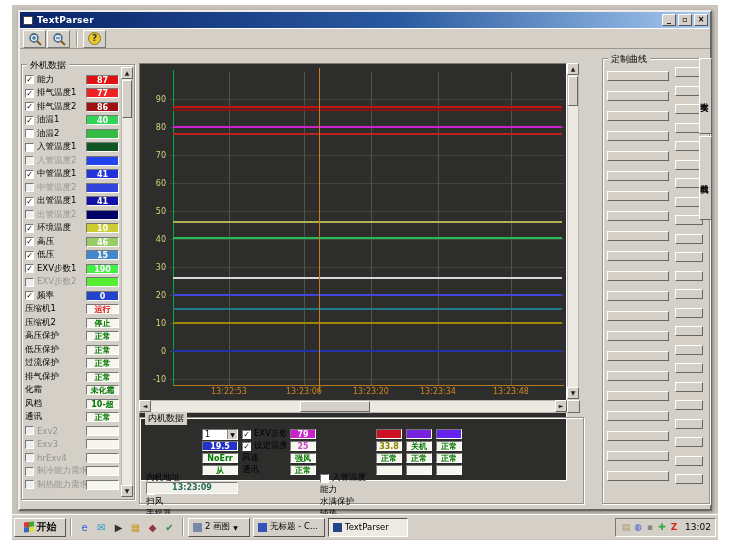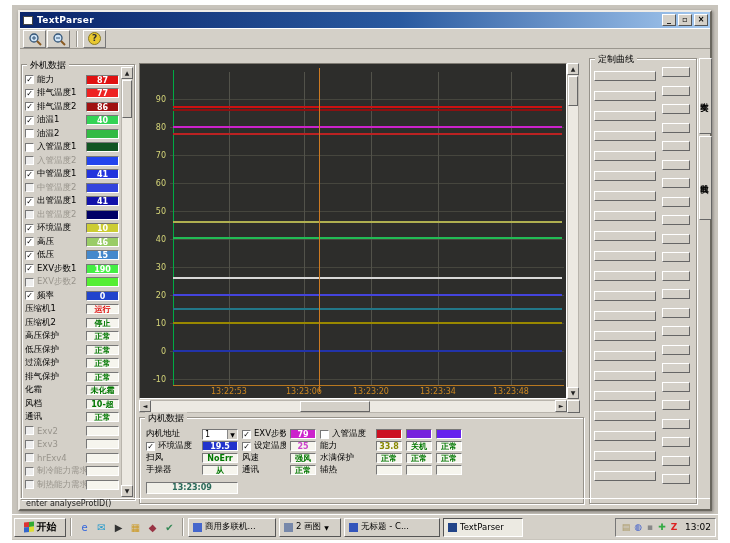--- a/index.html
+++ b/index.html
@@ -257,21 +257,21 @@
             <span class="vbox"></span>
           </div>
         </div>
       <div class="vscroll" style="left:99px;top:2px;bottom:2px">
         <span class="sarrow" style="left:-1px;top:-1px">▲</span>
         <span class="sthumb" style="left:0;top:12px;width:10px;height:38px"></span>
         <span class="sarrow" style="left:-1px;bottom:-1px">▼</span>
       </div>
     </div>
 
-    <div class="chart" id="chart" style="left:119px;top:51px;width:428px;height:336px">
+    <div class="chart" id="chart" style="left:119px;top:51px;width:428px;height:418px">
         <div class="hgrid" style="top: 35px;"></div>
         <div class="ylab" style="top: 31px;">90</div>
         <div class="hgrid" style="top: 63px;"></div>
         <div class="ylab" style="top: 59px;">80</div>
         <div class="hgrid" style="top: 91px;"></div>
         <div class="ylab" style="top: 87px;">70</div>
         <div class="hgrid" style="top: 119px;"></div>
         <div class="ylab" style="top: 115px;">60</div>
         <div class="hgrid" style="top: 147px;"></div>
         <div class="ylab" style="top: 143px;">50</div>
@@ -320,21 +320,21 @@
     <div class="hscroll" style="left:119px;top:388px;width:428px">
       <span class="sarrow" style="left:-1px;top:-1px">◄</span>
       <span class="sthumb" style="left:160px;top:0;width:70px;height:11px"></span>
       <span class="sarrow" style="right:-1px;top:-1px">►</span>
     </div>
     <div class="sthumb" style="position:absolute;left:547px;top:388px;width:13px;height:13px"></div>
 
     <div class="groupbox" style="left:119px;top:405px;width:445px;height:87px">
       <span class="gtitle">内机数据</span>
       <div class="igroups" id="indoor-groups">
-          <div class="icol" style="width: 52px;">
+          <div class="icol" style="width: 52px; margin-top: 44px;">
             <div class="irow">
               <span class="ilabel">内机地址</span>
             </div>
             <div class="irow">
               <span class="cb">✓</span>
               <span class="ilabel">环境温度</span>
             </div>
             <div class="irow">
               <span class="ilabel">扫风</span>
             </div>
@@ -443,21 +443,21 @@
               <span class="ival box" style="color: rgb(0, 119, 0);">正常</span>
             </div>
             <div class="irow">
               <span class="ival box" style="color: rgb(85, 85, 85);"></span>
             </div>
           </div>
         </div>
       <div class="timebox">13:23:09</div>
     </div>
 
-    <div class="groupbox" id="custom-panel" style="left:569px;top:46px;width:108px;height:446px">
+    <div class="groupbox" id="custom-panel" style="left:582px;top:46px;width:108px;height:446px">
       <span class="gtitle">定制曲线</span>
     <div class="slotL" style="left: 4px; top: 12px; width: 62px; height: 10px;"></div>
         <div class="slotL" style="left: 4px; top: 32px; width: 62px; height: 10px;"></div>
         <div class="slotL" style="left: 4px; top: 52px; width: 62px; height: 10px;"></div>
         <div class="slotL" style="left: 4px; top: 72px; width: 62px; height: 10px;"></div>
         <div class="slotL" style="left: 4px; top: 92px; width: 62px; height: 10px;"></div>
         <div class="slotL" style="left: 4px; top: 112px; width: 62px; height: 10px;"></div>
         <div class="slotL" style="left: 4px; top: 132px; width: 62px; height: 10px;"></div>
         <div class="slotL" style="left: 4px; top: 152px; width: 62px; height: 10px;"></div>
         <div class="slotL" style="left: 4px; top: 172px; width: 62px; height: 10px;"></div>
@@ -491,21 +491,20 @@
         <div class="slotR" style="left: 72px; top: 285.5px; width: 28px; height: 10px;"></div>
         <div class="slotR" style="left: 72px; top: 304px; width: 28px; height: 10px;"></div>
         <div class="slotR" style="left: 72px; top: 322.5px; width: 28px; height: 10px;"></div>
         <div class="slotR" style="left: 72px; top: 341px; width: 28px; height: 10px;"></div>
         <div class="slotR" style="left: 72px; top: 359.5px; width: 28px; height: 10px;"></div>
         <div class="slotR" style="left: 72px; top: 378px; width: 28px; height: 10px;"></div>
         <div class="slotR" style="left: 72px; top: 396.5px; width: 28px; height: 10px;"></div>
         <div class="slotR" style="left: 72px; top: 415px; width: 28px; height: 10px;"></div>
       </div>
 
-    <div class="statusbar">enter analyseProtID()</div>
   <div class="vtab" style="left: 679px; top: 46px; height: 76px;">实时文本</div>
       <div class="vtab" style="left: 679px; top: 124px; height: 84px;">实时曲线</div>
     </div>
 
   <div class="taskbar">
     <div class="startbtn">
       <span class="flag">
           <i></i>
           <i></i>
           <i></i>
@@ -517,30 +516,26 @@
     <span id="quick-launch" style="display:flex">
         <span class="ql" style="color: rgb(51, 102, 221);">e</span>
         <span class="ql" style="color: rgb(34, 153, 204);">✉</span>
         <span class="ql" style="color: rgb(51, 51, 51);">▶</span>
         <span class="ql" style="color: rgb(204, 153, 34);">▦</span>
         <span class="ql" style="color: rgb(153, 51, 68);">◆</span>
         <span class="ql" style="color: rgb(51, 136, 85);">✔</span>
       </span>
     <span class="tsep"></span>
     <span id="task-buttons" style="display:flex">
-        <span class="taskbtn" style="width: 88px;">
-          <span class="ticon" style="background: rgb(68, 102, 204);"></span>
-          <span>商用多联机...</span>
-        </span>
         <span class="taskbtn" style="width: 62px;">
           <span class="ticon" style="background: rgb(119, 136, 170);"></span>
           <span>2 画图</span>
           <span class="tddown">▼</span>
         </span>
-        <span class="taskbtn" style="width: 96px;">
+        <span class="taskbtn" style="width: 72px;">
           <span class="ticon" style="background: rgb(51, 85, 187);"></span>
           <span>无标题 - C...</span>
         </span>
         <span class="taskbtn active" style="width: 80px;">
           <span class="ticon" style="background: rgb(34, 68, 136);"></span>
           <span>TextParser</span>
         </span>
       </span>
     <span class="tray">
       <span id="tray-icons" style="display:flex">

